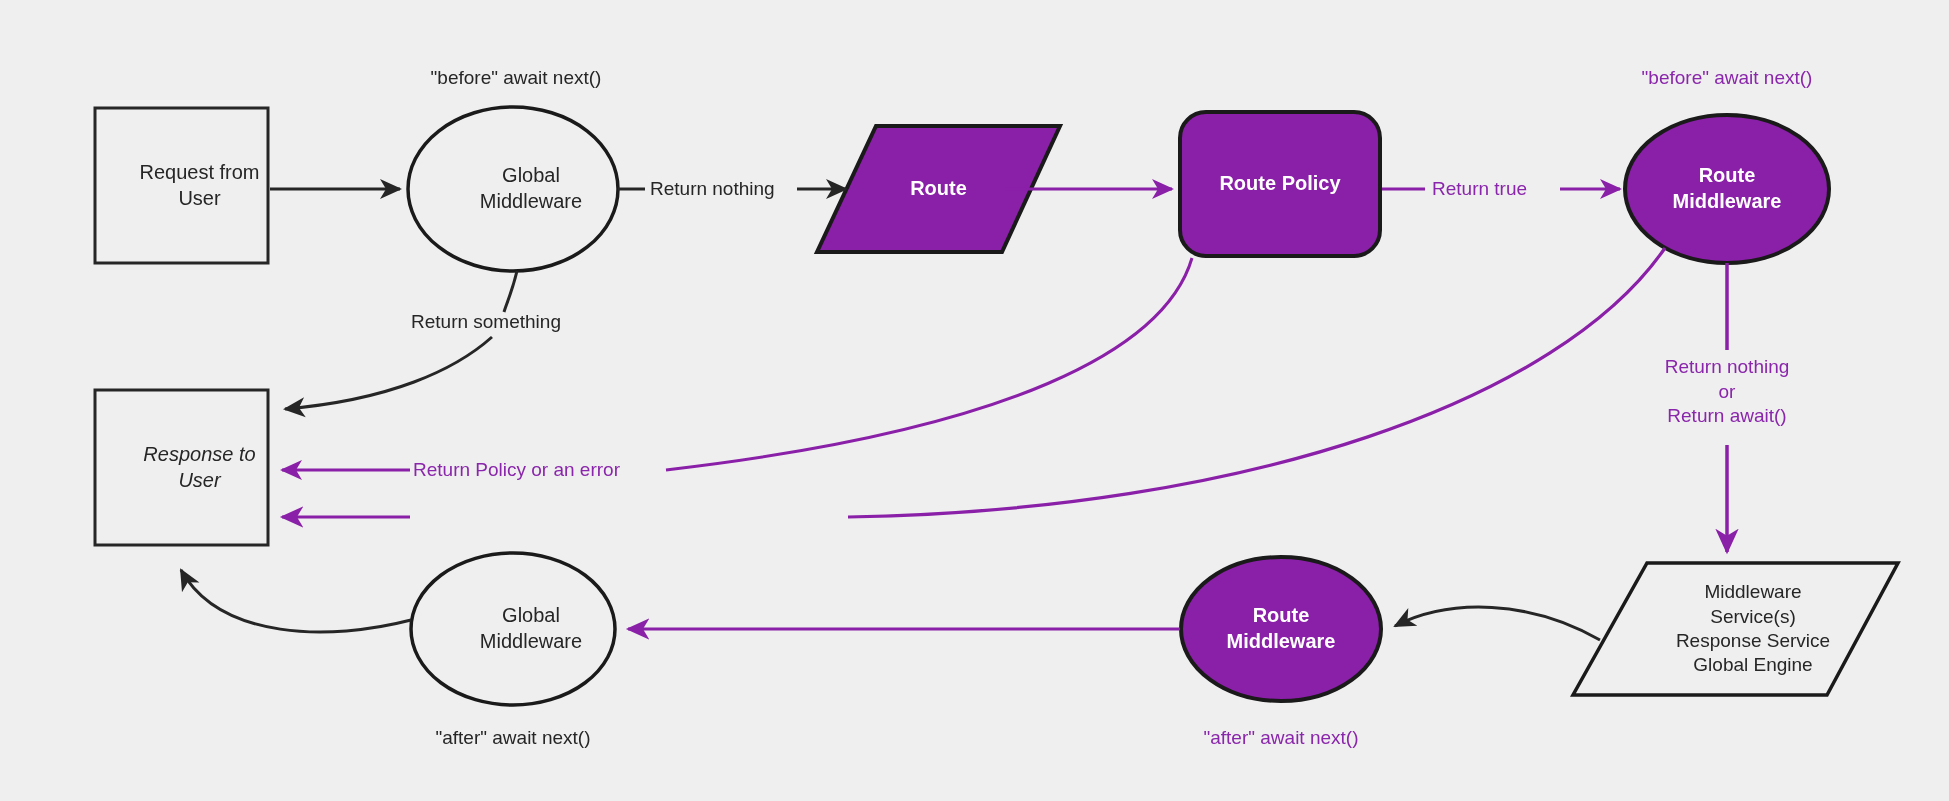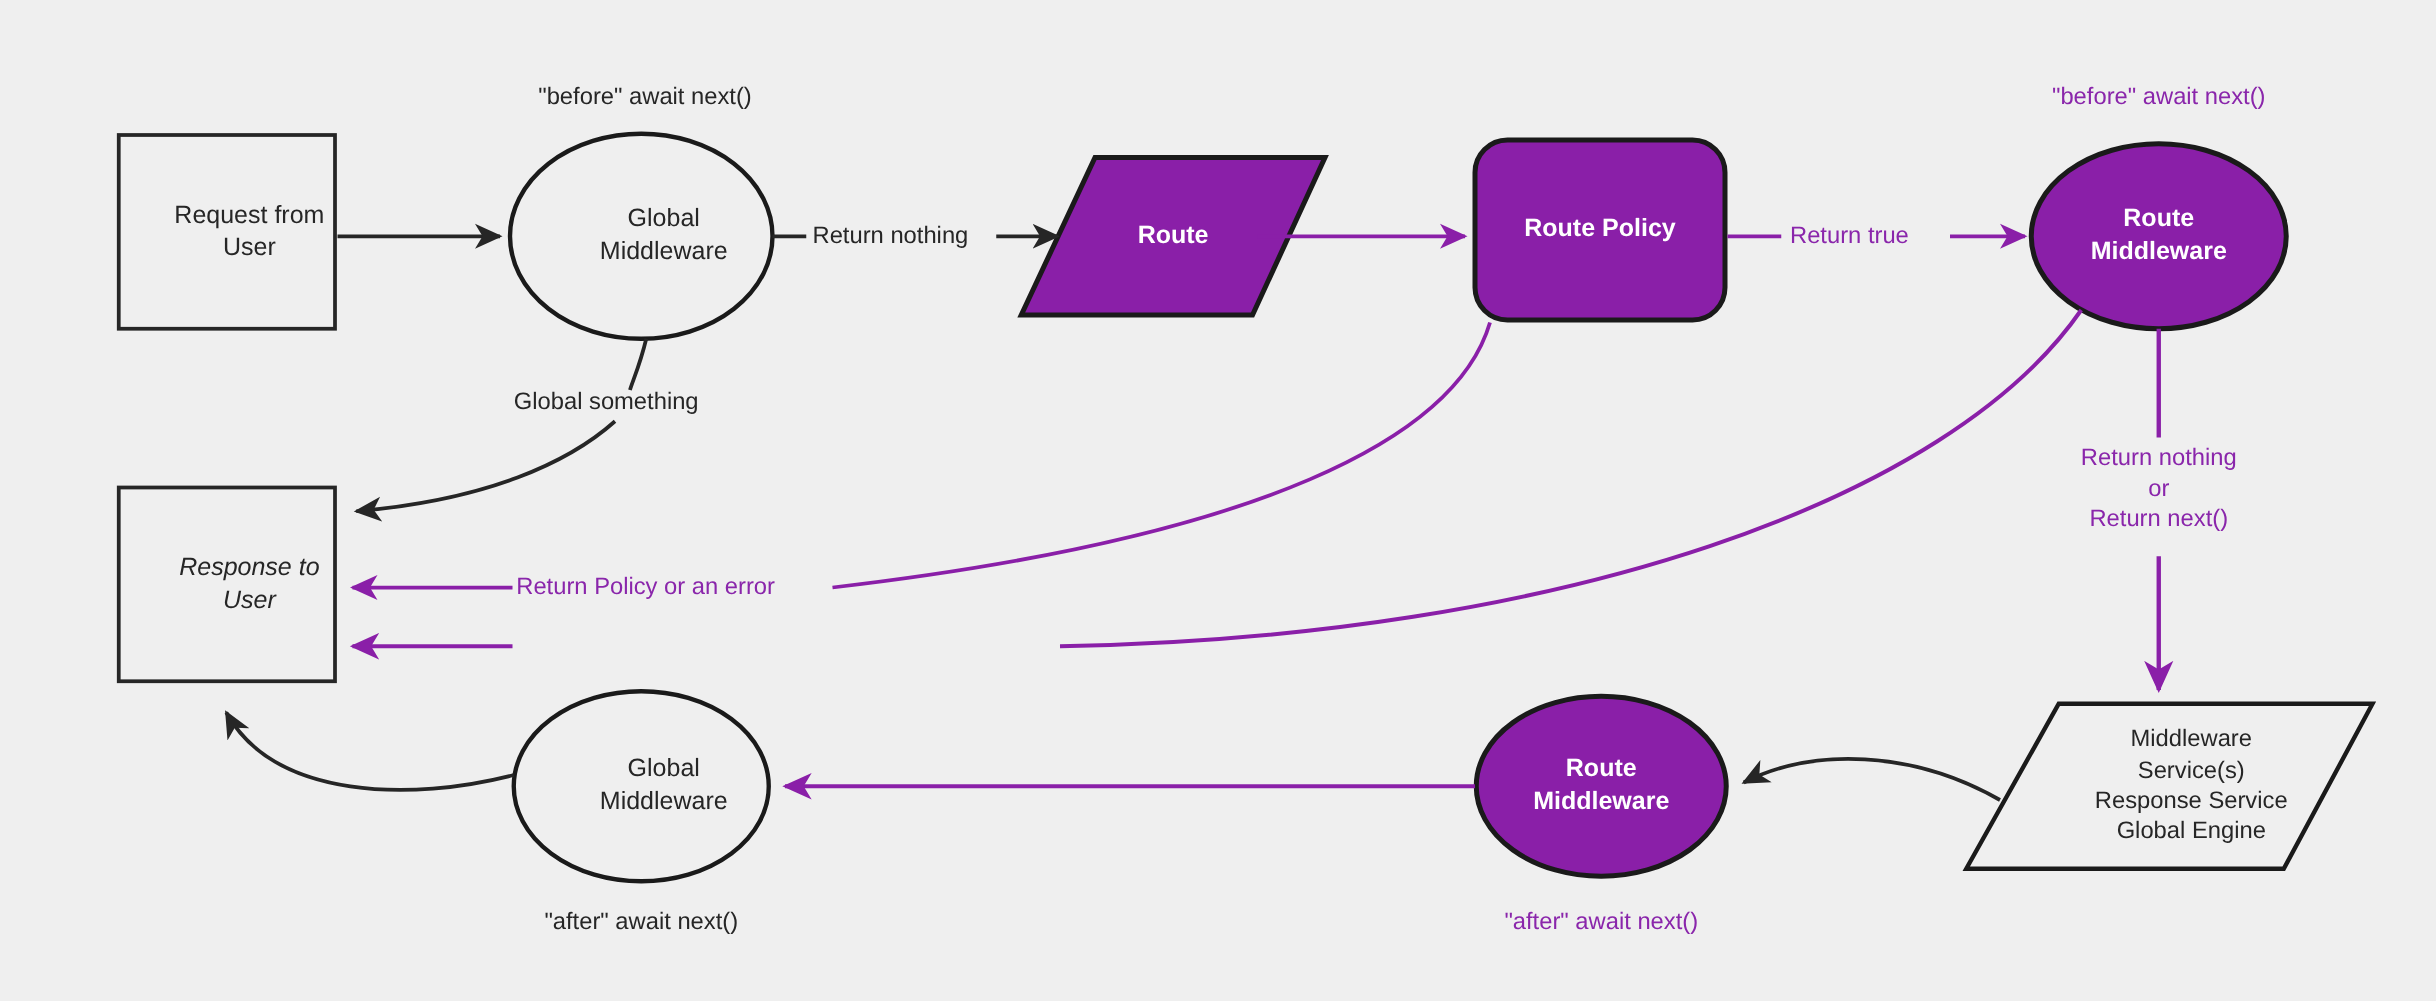--- a/index.html
+++ b/index.html
@@ -174,26 +174,26 @@
   <div class="edge-label edge-dark" style="left:411px; top:66px; width:210px; text-align:center;">"before" await next()</div>
 
   <div class="edge-label edge-purple" style="left:1622px; top:66px; width:210px; text-align:center;">"before" await next()</div>
 
   <div class="edge-label edge-dark" style="left:408px; top:726px; width:210px; text-align:center;">"after" await next()</div>
 
   <div class="edge-label edge-purple" style="left:1178px; top:726px; width:206px; text-align:center;">"after" await next()</div>
 
   <div class="edge-label edge-dark" style="left:650px; top:177px;">Return nothing</div>
 
-  <div class="edge-label edge-dark" style="left:411px; top:310px;">Global something</div>
+  <div class="edge-label edge-dark" style="left:411px; top:310px;">Return something</div>
 
   <div class="edge-label edge-purple" style="left:1432px; top:177px;">Return true</div>
 
   <div class="edge-label edge-purple center-block" style="left:1627px; top:355px; width:200px;">
     <div>Return nothing</div>
     <div>or</div>
-    <div>Return next()</div>
+    <div>Return await()</div>
   </div>
 
   <div class="edge-label edge-purple" style="left:413px; top:458px;">Return Policy or an error</div>
 
 
 </div>
 
 </body></html>

